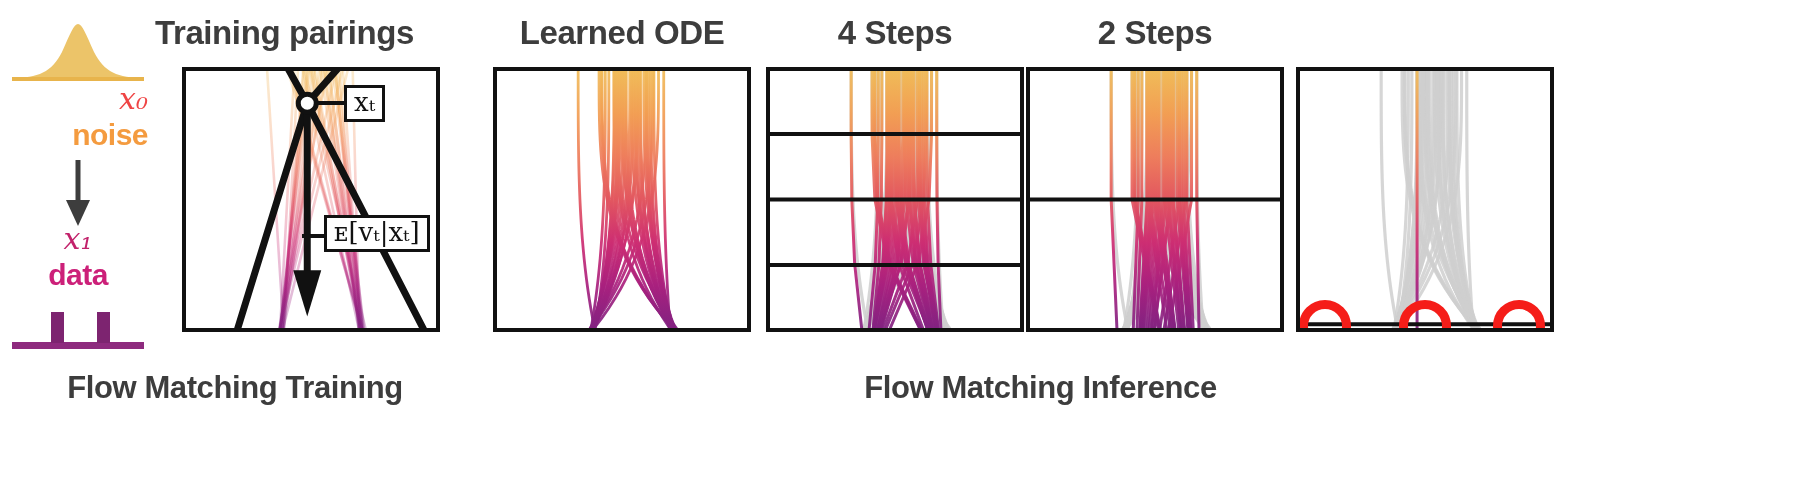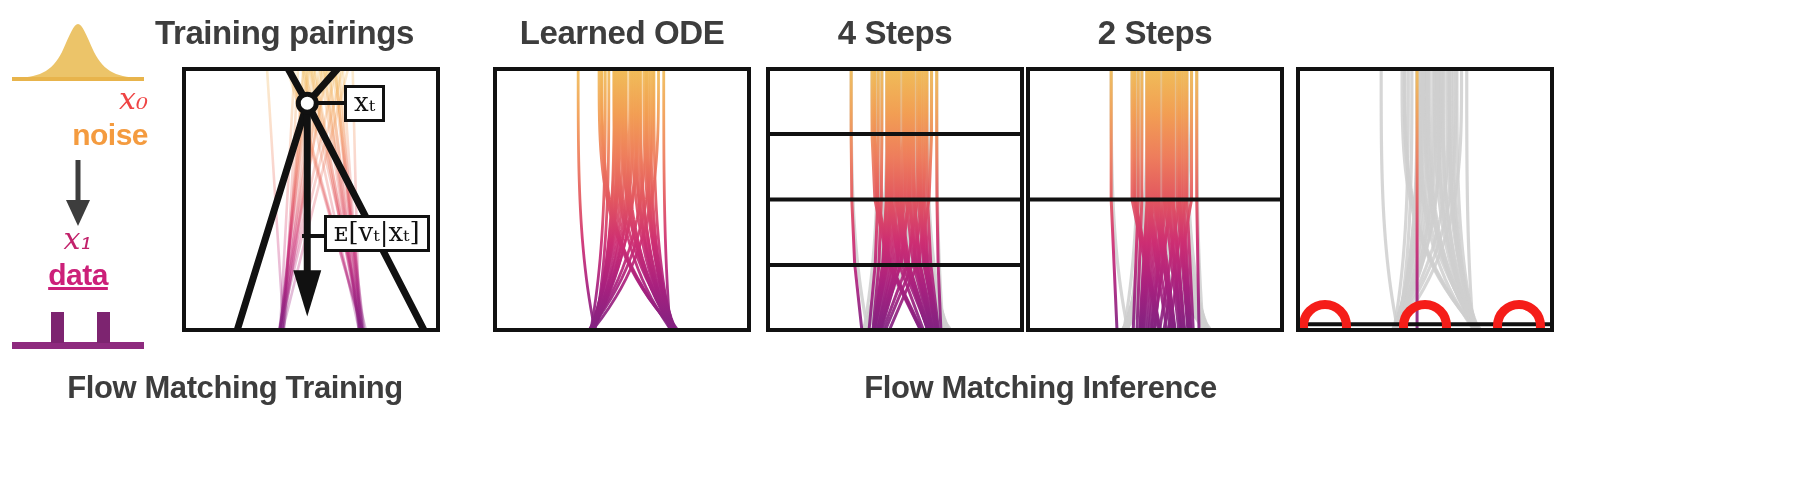--- a/index.html
+++ b/index.html
@@ -45,21 +45,21 @@
     position:absolute;left:0;top:112px;width:140px;text-align:right;
     font-weight:bold;font-size:30px;color:#f49b3f;line-height:1;letter-spacing:-0.5px;
   }
   .lbl-x1{
     position:absolute;left:0;top:216px;width:140px;text-align:center;
     font-family:"DejaVu Serif","Liberation Serif",serif;
     font-style:italic;font-size:30px;color:#c2226b;line-height:1;
   }
   .lbl-data{
     position:absolute;left:0;top:252px;width:140px;text-align:center;
-    font-weight:bold;font-size:30px;color:#cc2079;line-height:1;letter-spacing:-0.5px;text-decoration:underline;
+    font-weight:bold;font-size:30px;color:#cc2079;line-height:1;letter-spacing:-0.5px;
   }
 
   
   .panel{
     position:absolute;
     border:4px solid #111111;
     background:#ffffff;
     box-sizing:border-box;
     overflow:hidden;
   }

